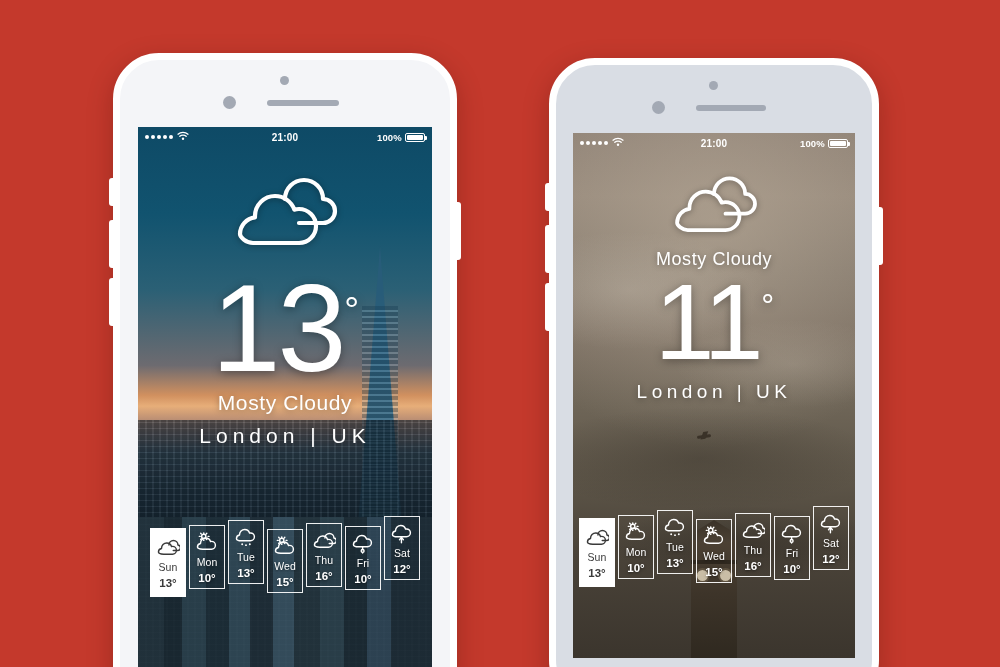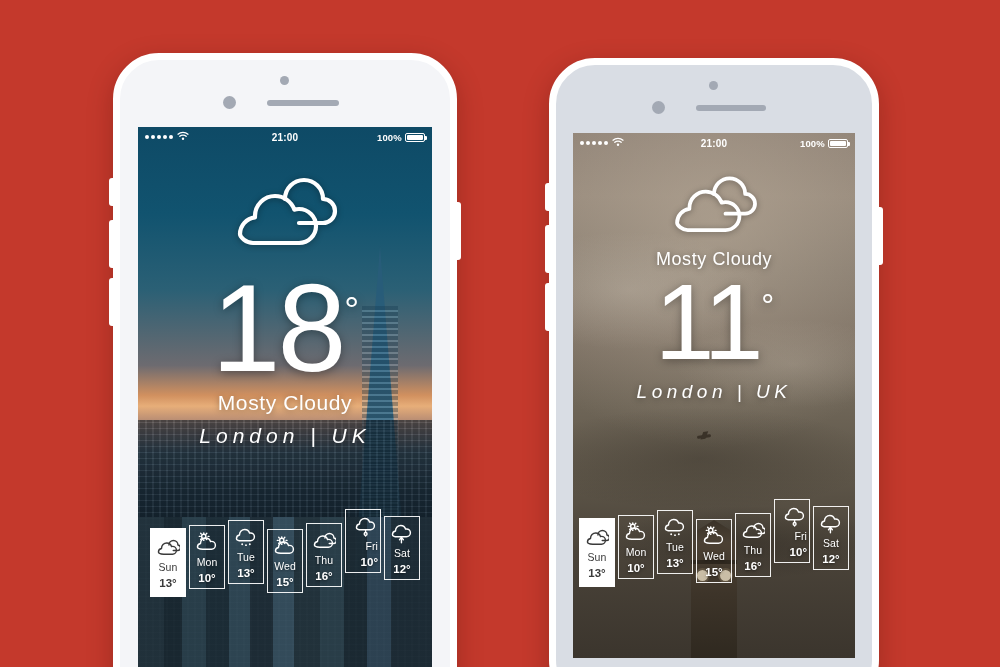--- a/index.html
+++ b/index.html
@@ -302,21 +302,20 @@
 
   .cond {
     font-weight: 400;
     letter-spacing: 0.6px;
     text-shadow: 0 1px 6px rgba(0,0,0,0.4);
   }
   .place {
     font-weight: 400;
     letter-spacing: 5px;
     text-shadow: 0 1px 6px rgba(0,0,0,0.4);
-    font-style: italic;
   }
 
   
   .left .wx-icon   { margin-top: 44px; }
   .left .temp      { font-size: 124px; margin-top: 18px; }
   .left .cond      { font-size: 21px; margin-top: 6px; }
   .left .place     { font-size: 21px; margin-top: 9px; }
 
   
   .right .wx-icon  { margin-top: 38px; }
@@ -374,21 +373,21 @@
   .fc-card.active .fc-temp { text-shadow: none; }
   .fc-card.active .fc-day { font-weight: 400; }
   .fc-card.active .fc-temp { font-weight: 700; }
 
   
   .fc-card.s0 { margin-bottom: -4px; }
   .fc-card.s1 { margin-bottom: 4px; justify-content: center; }
   .fc-card.s2 { margin-bottom: 9px; }
   .fc-card.s3 { margin-bottom: 0px; }
   .fc-card.s4 { margin-bottom: 6px; }
-  .fc-card.s5 { margin-bottom: 20px; align-items: flex-end; }
+  .fc-card.s5 { margin-bottom: 3px; }
   .fc-card.s6 { margin-bottom: 13px; }
 </style>
 </head>
 <body>
 
 <div class="stage">
 
   <div class="phone left">
     <span class="side-btn vol-left-a"></span>
     <span class="side-btn vol-left-b"></span>
@@ -435,21 +434,21 @@
 
       <div class="content">
         <div class="wx-icon">
           <svg width="112" height="78" viewBox="0 0 112 78" fill="none">
             <path d="M56 28c0-10.5 8.5-19 19-19s19 8.5 19 19c6.6 0 12 5.4 12 12s-5.4 12-12 12H70" stroke="#fff" stroke-width="4.2" stroke-linecap="round" stroke-linejoin="round"></path>
             <path d="M24 72h46c9.4 0 17-7.6 17-17s-7.6-17-17-17c-1.6 0-3.2.2-4.7.6C62.6 30.8 54.9 25 46 25c-11 0-20 9-20 20v1.3c-8.4 1-15 8.1-15 16.8C11 66 16.8 72 24 72z" stroke="#fff" stroke-width="4.2" stroke-linecap="round" stroke-linejoin="round"></path>
           </svg>
         </div>
 
         <div class="temp">
-          <span>18</span><span class="deg">°</span>
+          <span>13</span><span class="deg">°</span>
         </div>
 
         <div class="cond">Mosty Cloudy</div>
         <div class="place">London | UK</div>
       </div>
 
       <div class="forecast">
           <div class="fc-card s0 active">
             <div class="fc-ico">
               <svg viewBox="0 0 24 22" width="24" height="21">

